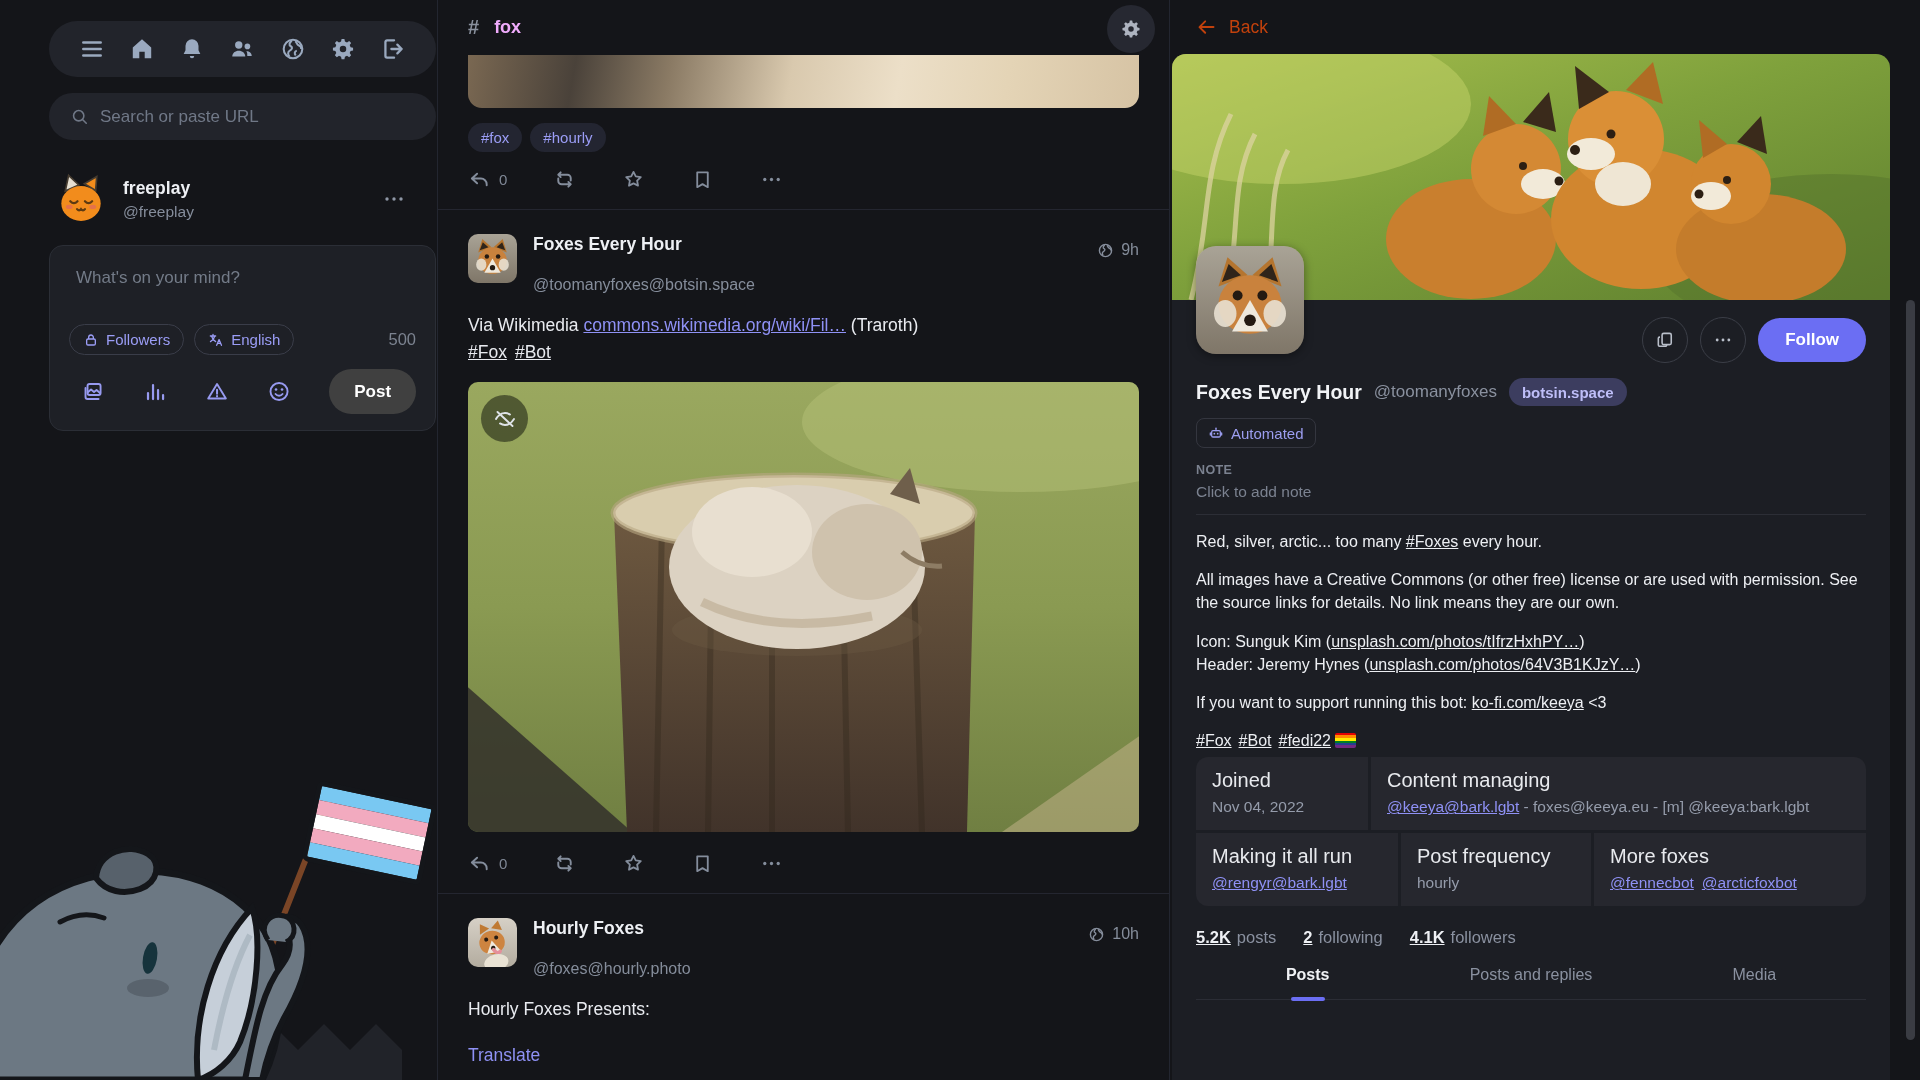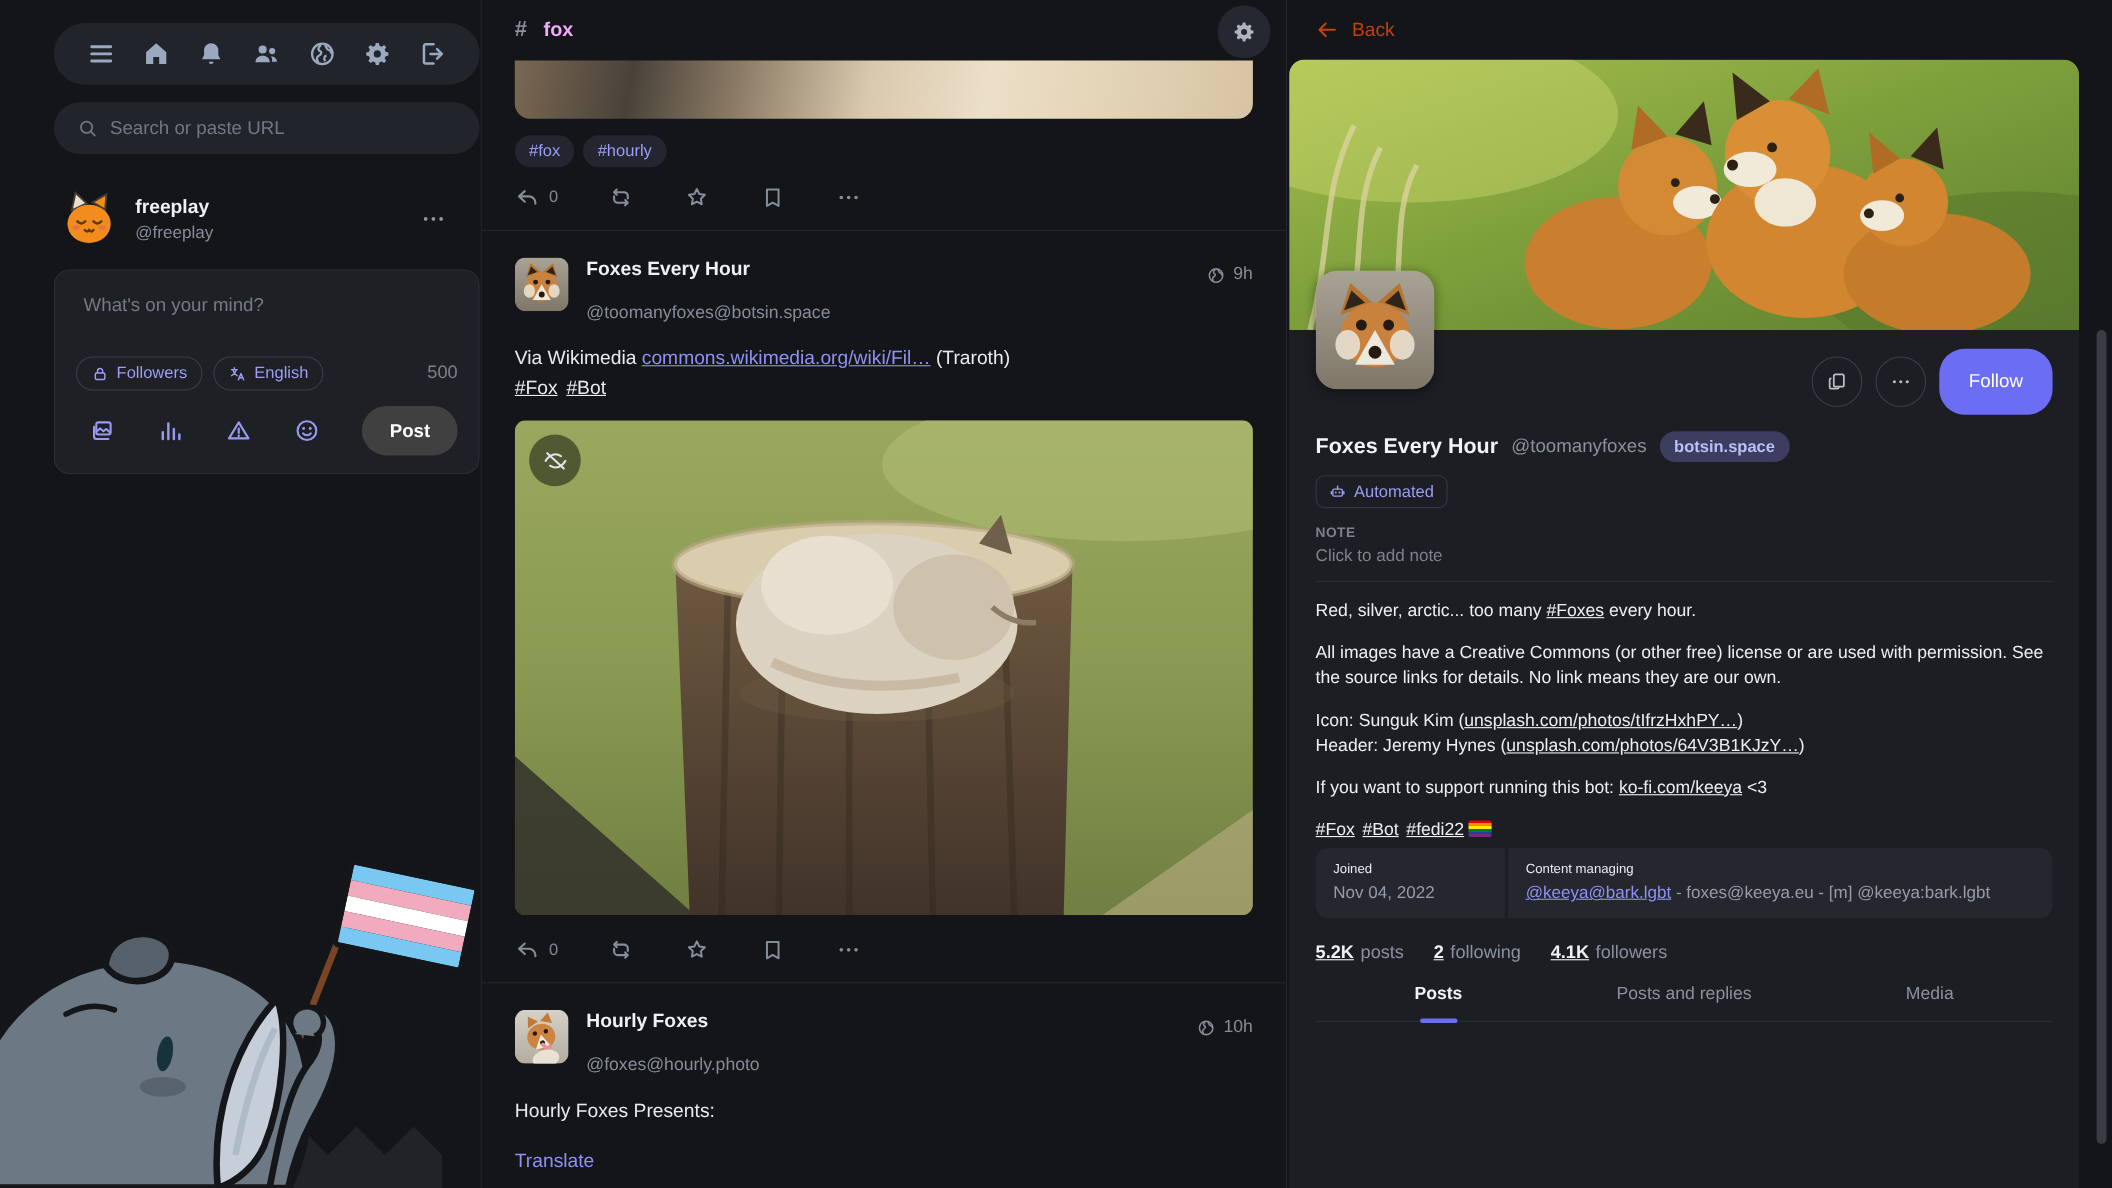--- a/index.html
+++ b/index.html
@@ -91,43 +91,43 @@
   .hero { height:246px; }
   .hero svg { width:100%; height:100%; }
   .card-body { position:relative; padding:0 24px; }
   .av-lg { position:absolute; left:24px; top:-54px; width:108px; height:108px; border-radius:20px;
     overflow:hidden; box-shadow:0 2px 10px rgba(0,0,0,.4); }
   .av-lg svg { width:100%; height:100%; }
   .btn-row { display:flex; justify-content:flex-end; align-items:center; gap:12px; padding-top:17px; }
   .circle-btn { width:46px; height:46px; border-radius:50%; border:1px solid #3b3e47; color:#b9bfca;
     display:flex; align-items:center; justify-content:center; }
   .circle-btn svg { width:20px; height:20px; }
-  .follow-btn { height:60px; padding:0 27px; border-radius:23px; background:#6b6ef3; color:#fff;
-    font-size:17px; font-weight:normal; }
+  .follow-btn { height:44px; padding:0 27px; border-radius:23px; background:#6b6ef3; color:#fff;
+    font-size:17px; font-weight:bold; }
   .name-row { margin-top:15px; display:flex; align-items:center; gap:12px; }
   .p-name { font-size:19.5px; font-weight:bold; color:#f1f3f6; }
   .p-handle { font-size:17px; color:#8a919f; }
   .server-badge { height:28px; padding:0 13px; background:#3c3d5f; color:#bebef8; border-radius:14px;
     font-size:15px; display:inline-flex; align-items:center; font-weight:bold; }
   .automated { margin-top:12px; display:inline-flex; align-items:center; gap:7px; height:30px;
     padding:0 11px; border:1px solid #34363f; border-radius:8px; color:#9c9ef0; font-size:15px; }
   .automated svg { width:16px; height:16px; }
   .note { margin-top:15px; border-bottom:1px solid #2c2e36; padding-bottom:13px; }
   .note-label { font-size:12.5px; font-weight:bold; color:#7b8290; letter-spacing:.4px; }
   .note-ph { margin-top:6px; font-size:15.5px; color:#7b8290; }
   .bio { margin-top:15px; font-size:16px; line-height:1.45; color:#edeff3; }
   .bio p { margin:0 0 15px; }
   .wlink { color:#edeff3; text-decoration:underline; cursor:pointer; }
   .wlink.tagspace { margin-right:7px; }
   .rainbow { display:inline-block; width:21px; height:15px; vertical-align:-2px; margin-left:4px; border-radius:2px;
     background:linear-gradient(180deg,#e40303 0 16.6%,#ff8c00 0 33.3%,#ffed00 0 50%,#008026 0 66.6%,#24408e 0 83.3%,#732982 0); }
   .fields { margin-top:5px; border-radius:12px; overflow:hidden; display:flex; flex-direction:column; gap:3px; }
   .frow { display:flex; gap:3px; }
   .fcell { background:#26272e; padding:12px 16px 14px; }
-  .fl { font-size:12px; color:#e8eaee; }
+  .fl { font-size:20px; color:#e8eaee; }
   .fv { margin-top:6px; font-size:15.5px; color:#959cab; }
   .flink { color:#8f91f5; text-decoration:underline; cursor:pointer; }
   .c-joined { width:172px; flex:none; } .c-content { flex:1; }
   .c-run { width:202px; flex:none; } .c-freq { width:190px; flex:none; } .c-more { flex:1; }
   .stats { margin-top:22px; display:flex; gap:27px; font-size:16.5px; align-items:baseline; }
   .stat b { color:#eef0f4;text-decoration:underline; } .stat span { color:#8a91a0; margin-left:6px; font-weight:normal; }
   .tabs { margin-top:19px; display:flex; border-bottom:1px solid #2b2d35; }
   .tab { flex:1; text-align:center; padding-bottom:15px; font-size:16px; color:#8a91a0; position:relative; }
   .tab.active { color:#f0f2f5; font-weight:bold; }
   .tab.active::after { content:""; position:absolute; left:50%; transform:translateX(-50%); bottom:-2px;
@@ -638,20 +638,34 @@
           <div class="frow">
             <div class="fcell c-joined">
               <div class="fl">Joined</div>
               <div class="fv">Nov 04, 2022</div>
             </div>
             <div class="fcell c-content">
               <div class="fl">Content managing</div>
               <div class="fv"><span class="flink">@keeya@bark.lgbt</span><span> - foxes@keeya.eu - [m] @keeya:bark.lgbt</span></div>
             </div>
           </div>
+          <div class="frow">
+            <div class="fcell c-run">
+              <div class="fl">Making it all run</div>
+              <div class="fv"><span class="flink">@rengyr@bark.lgbt</span></div>
+            </div>
+            <div class="fcell c-freq">
+              <div class="fl">Post frequency</div>
+              <div class="fv">hourly</div>
+            </div>
+            <div class="fcell c-more">
+              <div class="fl">More foxes</div>
+              <div class="fv"><span class="flink" style="margin-right:8px">@fennecbot</span><span class="flink">@arcticfoxbot</span></div>
+            </div>
+          </div>
         </div>
 
         <div class="stats">
           <div class="stat"><b>5.2K</b><span>posts</span></div>
           <div class="stat"><b>2</b><span>following</span></div>
           <div class="stat"><b>4.1K</b><span>followers</span></div>
         </div>
 
         <div class="tabs">
           <button class="tab active">Posts</button>

